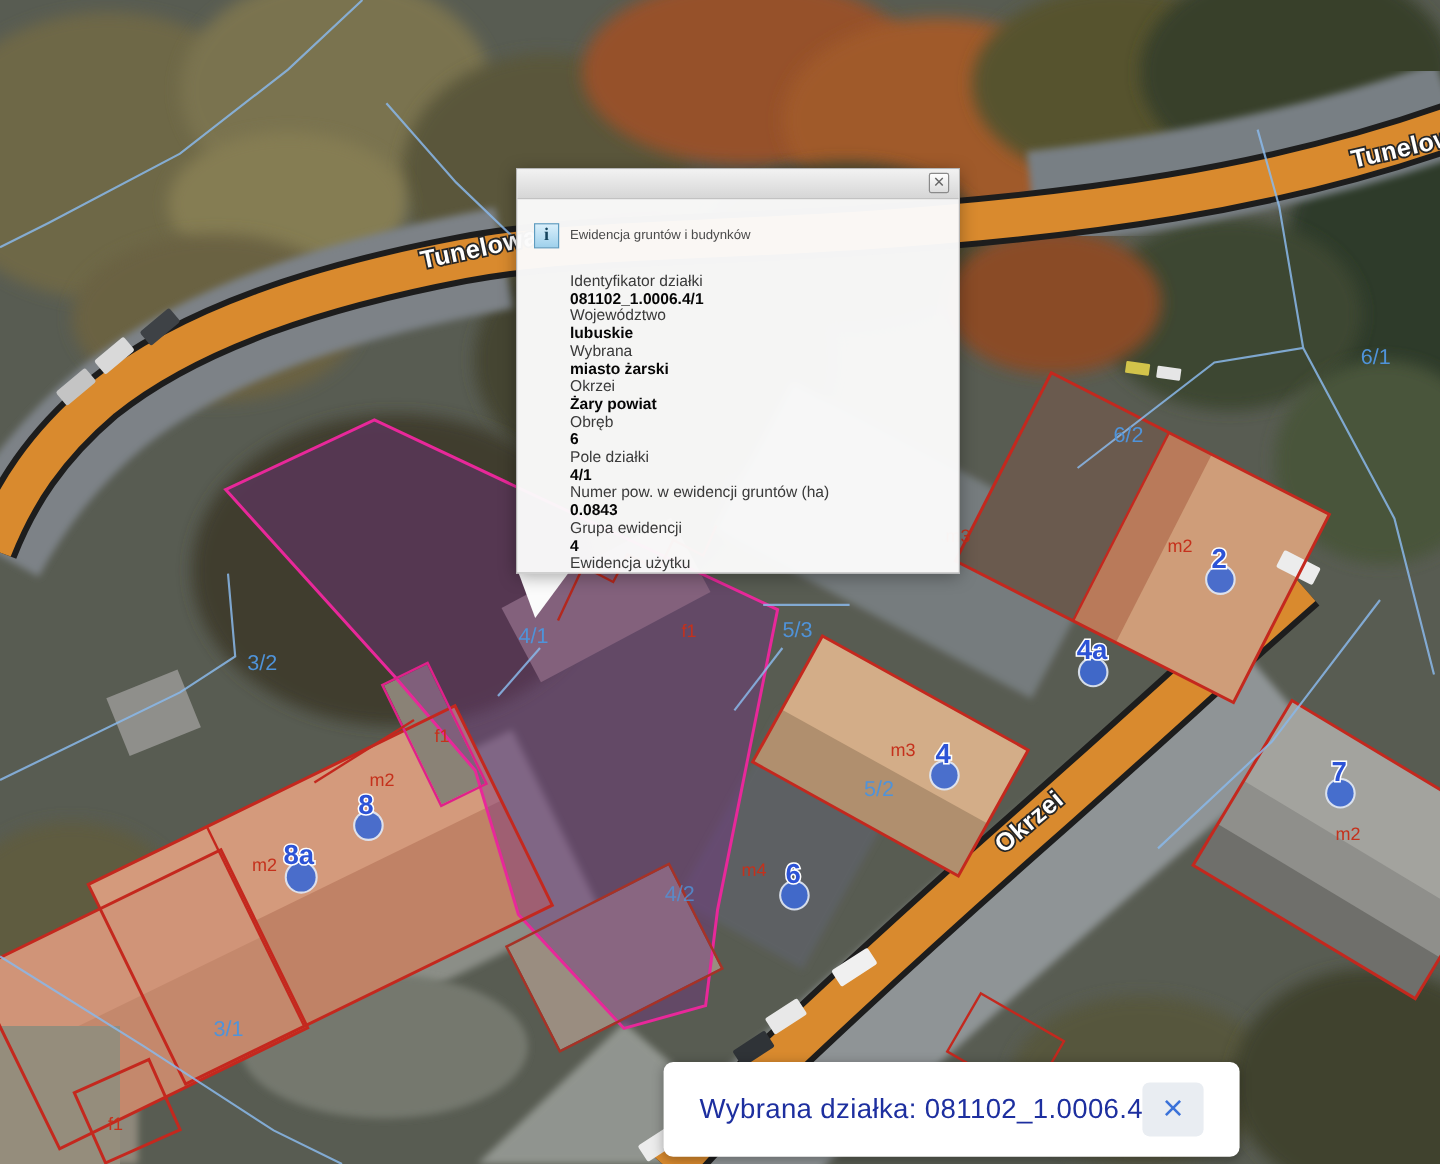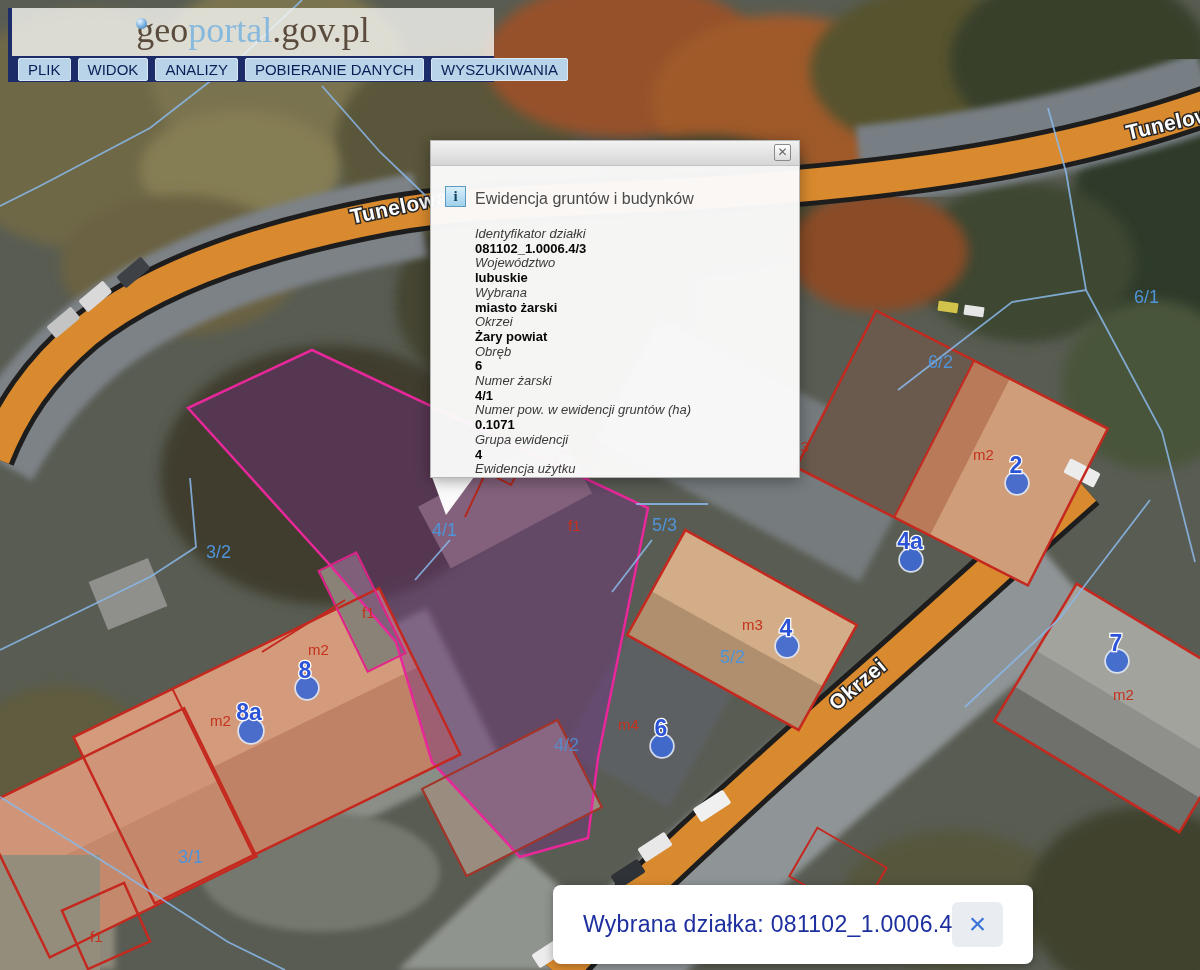--- a/index.html
+++ b/index.html
@@ -29,23 +29,23 @@
          box-shadow:0 3px 14px rgba(0,0,0,0.35);overflow:hidden;}
   .pp-titlebar{position:absolute;left:0;right:0;top:0;height:24px;
                background:linear-gradient(#f2f2f2,#d6d6d6);border-bottom:1px solid #c2c2c2;}
   .pp-close{position:absolute;right:8px;top:3px;width:17px;height:17px;box-sizing:border-box;
             border:1px solid #8a8a8a;border-radius:2px;background:linear-gradient(#ffffff,#dddddd);
             color:#666;font-size:12px;line-height:15px;text-align:center;cursor:pointer;}
   .pp-info{position:absolute;left:14px;top:45px;width:21px;height:21px;box-sizing:border-box;
            background:linear-gradient(#d9effb,#9fd1ec);border:1px solid #5d9cc0;
            color:#16455e;font-family:"Liberation Serif",serif;font-size:15px;font-weight:bold;
            text-align:center;line-height:19px;}
-  .pp-title{position:absolute;left:44px;top:49px;font-size:16px;color:#4a4a4a;}
+  .pp-title{position:absolute;left:44px;top:49px;font-size:11px;color:#4a4a4a;}
   .pp-fields{position:absolute;left:44px;top:86px;right:8px;font-size:13px;line-height:14.7px;color:#333;}
-  .pp-fields .lab{color:#3a3a3a;font-style:italic;}
+  .pp-fields .lab{color:#3a3a3a;}
   .pp-fields .val{color:#060606;font-weight:bold;}
   .pp-tail{position:absolute;left:0px;top:337px;width:50px;height:40px;overflow:visible;}
 
   
   .sbar{position:absolute;left:553px;top:885px;width:480px;height:79px;z-index:30;
         background:#ffffff;border-radius:8px;box-shadow:0 2px 10px rgba(0,0,0,0.3);}
   .sbar .stext{position:absolute;left:30px;top:0;height:100%;display:flex;align-items:center;
                font-size:23px;color:#1d2f9f;letter-spacing:0.3px;}
   .sbar .sclose{position:absolute;right:30px;top:17px;width:51px;height:45px;border-radius:6px;
                 background:#e9edf2;color:#3b72d9;font-size:30px;line-height:43px;text-align:center;
@@ -297,52 +297,41 @@
         <circle cx="662" cy="746" r="11" fill="#3f6ad2" stroke="#dfe7f5" stroke-width="3.5" opacity="0.92"></circle>
         <text x="661" y="736">6</text>
       </g>
       <g>
         <circle cx="1117" cy="661" r="11" fill="#3f6ad2" stroke="#dfe7f5" stroke-width="3.5" opacity="0.92"></circle>
         <text x="1116" y="651">7</text>
       </g>
     </g>
   </svg>
 
-  <div class="hdr">
-    <div class="logo"><span class="geo">geo</span><span class="portal">portal</span><span class="gov">.gov.pl</span></div>
-    <div class="logo-ball"></div>
-    <div class="menu">
-      <span class="mi">PLIK</span>
-      <span class="mi">WIDOK</span>
-      <span class="mi">ANALIZY</span>
-      <span class="mi">POBIERANIE DANYCH</span>
-      <span class="mi">WYSZUKIWANIA</span>
-    </div>
-  </div>
 
   <div class="popup">
     <div class="pp-titlebar"></div>
     <div class="pp-close">✕</div>
     <div class="pp-info">i</div>
     <div class="pp-title">Ewidencja gruntów i budynków</div>
     <div class="pp-fields">
       <div class="lab">Identyfikator działki</div>
-      <div class="val">081102_1.0006.4/3</div>
+      <div class="val">081102_1.0006.4/1</div>
       <div class="lab">Województwo</div>
       <div class="val">lubuskie</div>
       <div class="lab">Wybrana</div>
       <div class="val">miasto żarski</div>
       <div class="lab">Okrzei</div>
       <div class="val">Żary powiat</div>
       <div class="lab">Obręb</div>
       <div class="val">6</div>
-      <div class="lab">Numer żarski</div>
+      <div class="lab">Pole działki</div>
       <div class="val">4/1</div>
       <div class="lab">Numer pow. w ewidencji gruntów (ha)</div>
-      <div class="val">0.1071</div>
+      <div class="val">0.0843</div>
       <div class="lab">Grupa ewidencji</div>
       <div class="val">4</div>
       <div class="lab">Ewidencja użytku</div>
 
     </div>
   </div>
   <svg class="pp-tail" style="position:absolute;left:430px;top:477px;z-index:19;" width="50" height="40">
     <polygon points="2,0 44,0 16,38" fill="#fbfbfb"></polygon>
   </svg>
 

